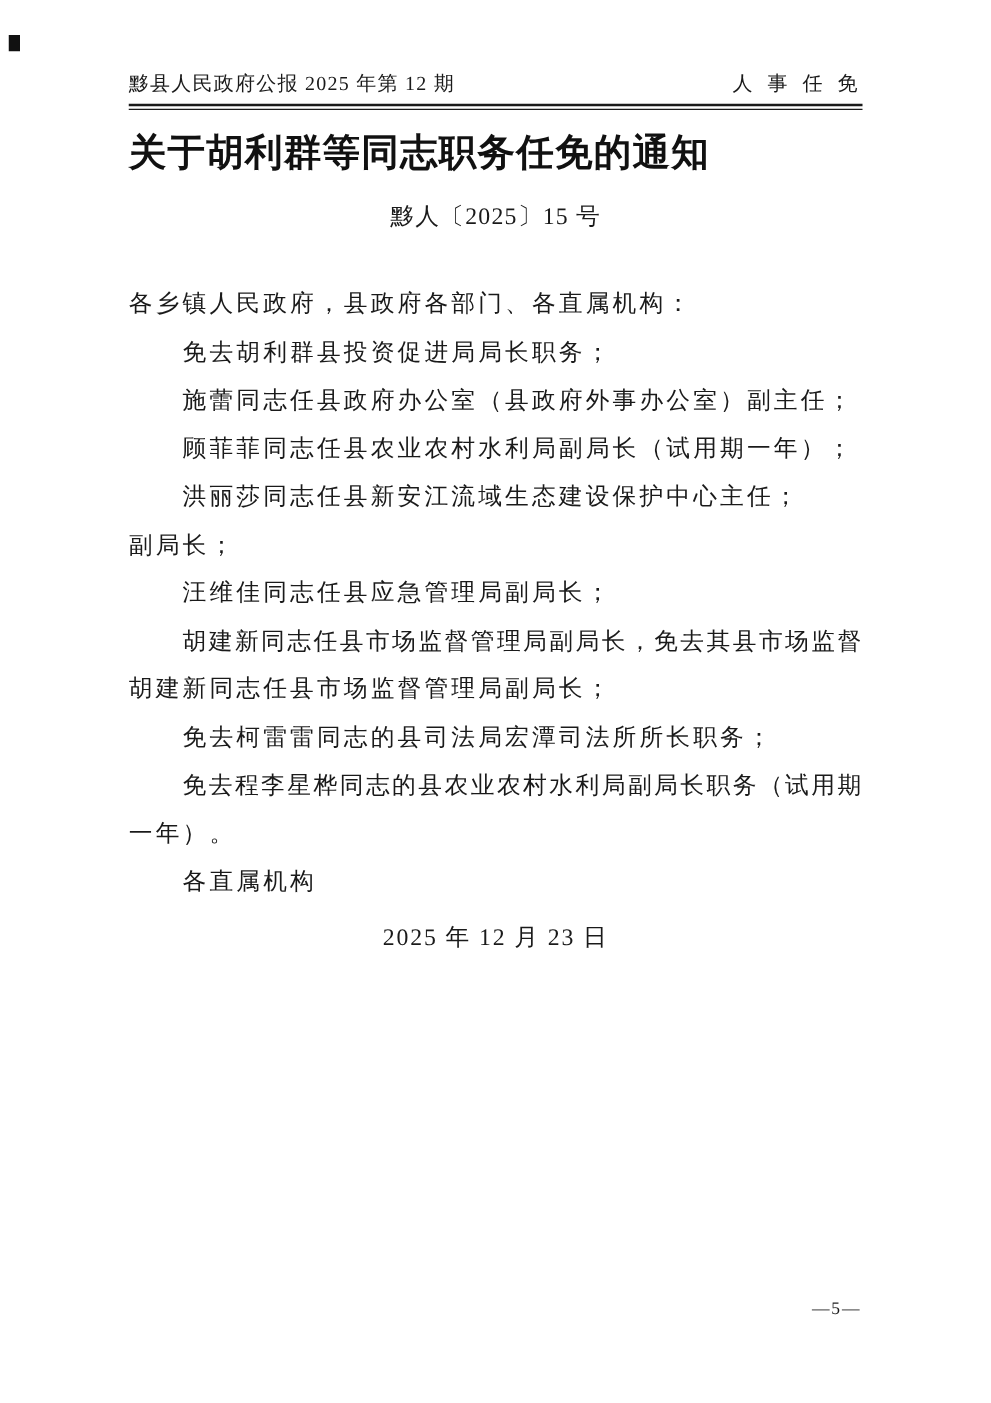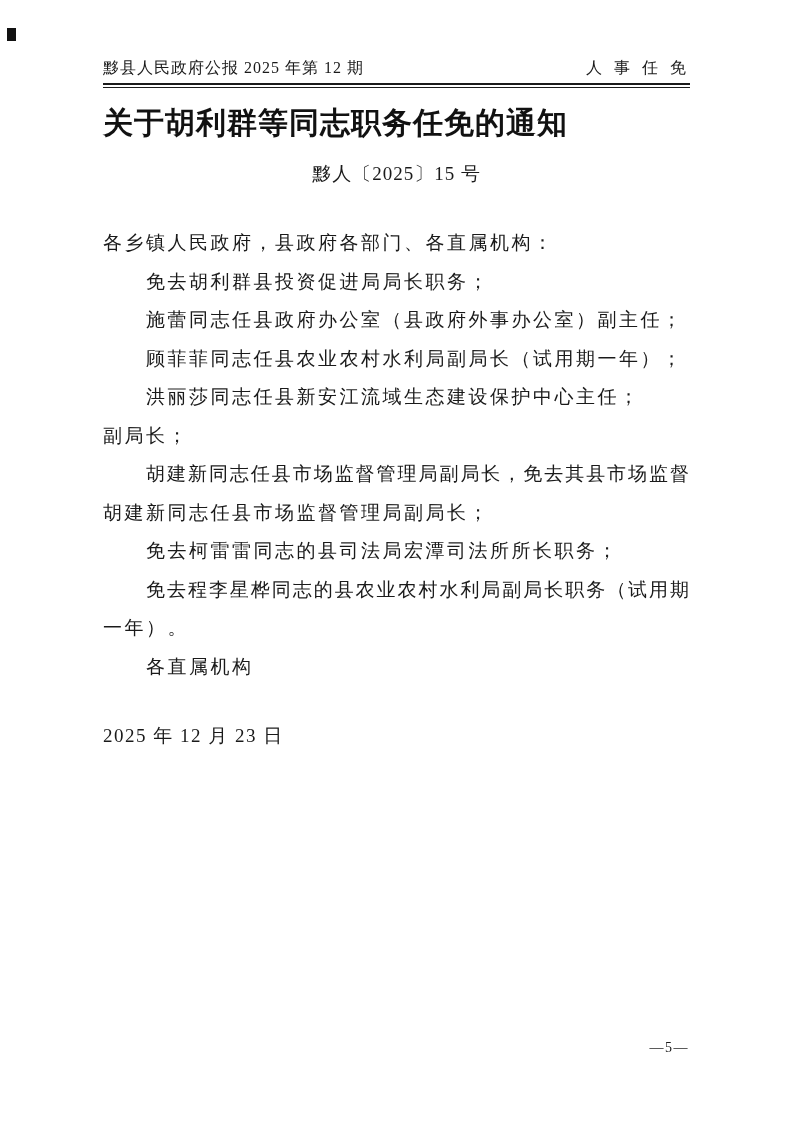--- a/index.html
+++ b/index.html
@@ -81,24 +81,24 @@
   .line.indent {
     text-indent: 43px;
   }
   .line.full {
     letter-spacing: 1px;
     text-align: justify;
     text-align-last: justify;
     white-space: normal;
   }
   .issue-date {
-    margin-top: 38px;
+    margin-top: 14px;
     font-size: 19px;
     line-height: 22px;
-    text-align: left;
+    text-align: center;
     letter-spacing: 1.5px;
   }
   .page-number {
     position: absolute;
     top: 1040px;
     right: 104px;
     font-size: 14px;
     letter-spacing: 1.5px;
     color: #1a1a1a;
   }
@@ -121,20 +121,21 @@
 
   <div class="doc-number">黟人〔2025〕15 号</div>
 
   <div class="body-text">
     <p class="line">各乡镇人民政府，县政府各部门、各直属机构：</p>
     <p class="line indent">免去胡利群县投资促进局局长职务；</p>
     <p class="line indent">施蕾同志任县政府办公室（县政府外事办公室）副主任；</p>
     <p class="line indent">顾菲菲同志任县农业农村水利局副局长（试用期一年）；</p>
     <p class="line indent">洪丽莎同志任县新安江流域生态建设保护中心主任；</p>
     <p class="line">副局长；</p>
+    <p class="line indent">汪维佳同志任县应急管理局副局长；</p>
     <p class="line indent full">胡建新同志任县市场监督管理局副局长，免去其县市场监督</p>
     <p class="line">胡建新同志任县市场监督管理局副局长；</p>
     <p class="line indent">免去柯雷雷同志的县司法局宏潭司法所所长职务；</p>
     <p class="line indent full">免去程李星桦同志的县农业农村水利局副局长职务（试用期</p>
     <p class="line">一年）。</p>
     <p class="line indent">各直属机构</p>
   </div>
 
   <div class="issue-date">2025 年 12 月 23 日</div>
 

